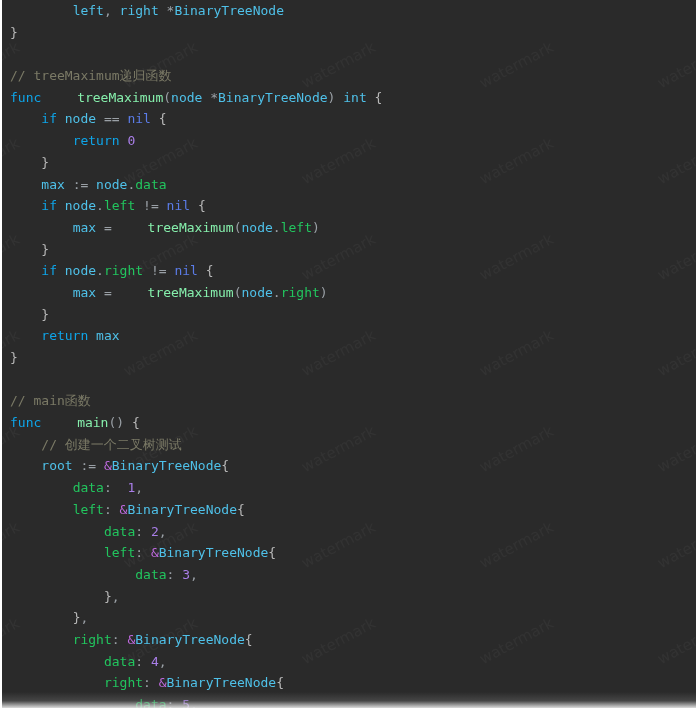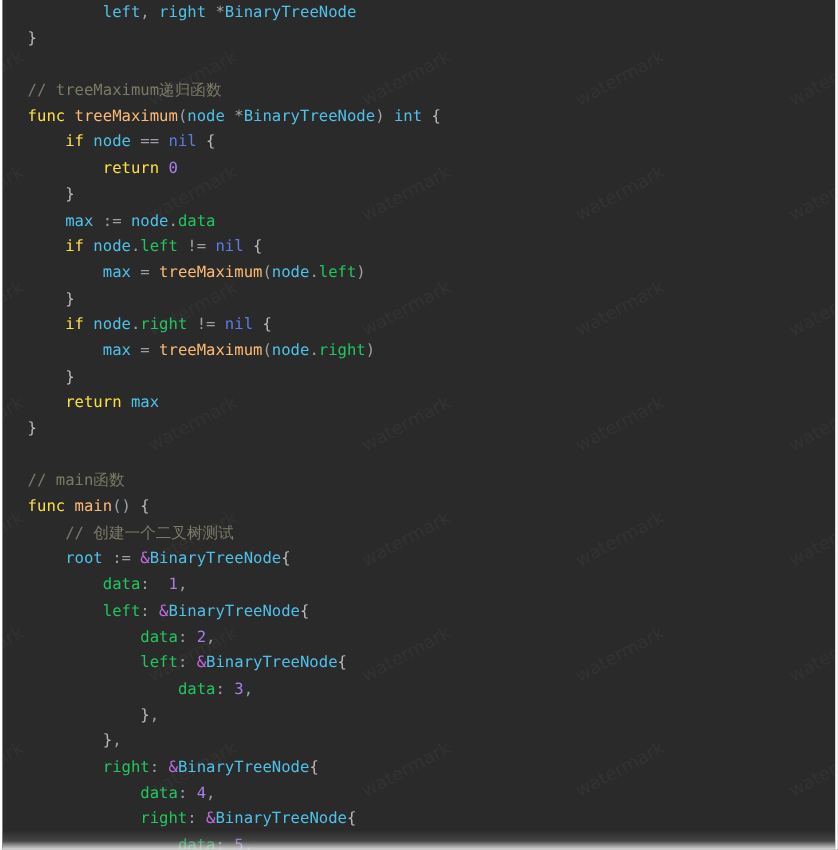--- a/index.html
+++ b/index.html
@@ -33,27 +33,27 @@
     width: 694px;
     font-family: "DejaVu Sans Mono", "Liberation Mono", monospace;
     font-size: 13px;
     line-height: 21.7px;
     white-space: pre;
     letter-spacing: 0px;
     -webkit-font-smoothing: antialiased;
   }
   .code-line {
     height: 21.7px;
-    padding-left: 21px;
+    padding-left: 8px;
     white-space: pre;
     color: #c8c8c8;
   }
   
-  .t-kw      { color: #fde047; }
-  .t-fn      { color: #fdba74; }
+  .t-kw      { color: #0ea5e9; }
+  .t-fn      { color: #86efac; margin-left: 28px; }
   .t-type    { color: #4fc1e9; }
   .t-ident   { color: #4fc1e9; }
   .t-field   { color: #22c55e; }
   .t-num     { color: #a97ee8; }
   .t-nil     { color: #5b7ce8; }
   .t-op      { color: #9aa0a6; }
   .t-punct   { color: #9aa0a6; }
   .t-brace   { color: #b9b9b9; }
   .t-comment { color: #7b7a66; }
   .t-amp     { color: #c06ae0; }

